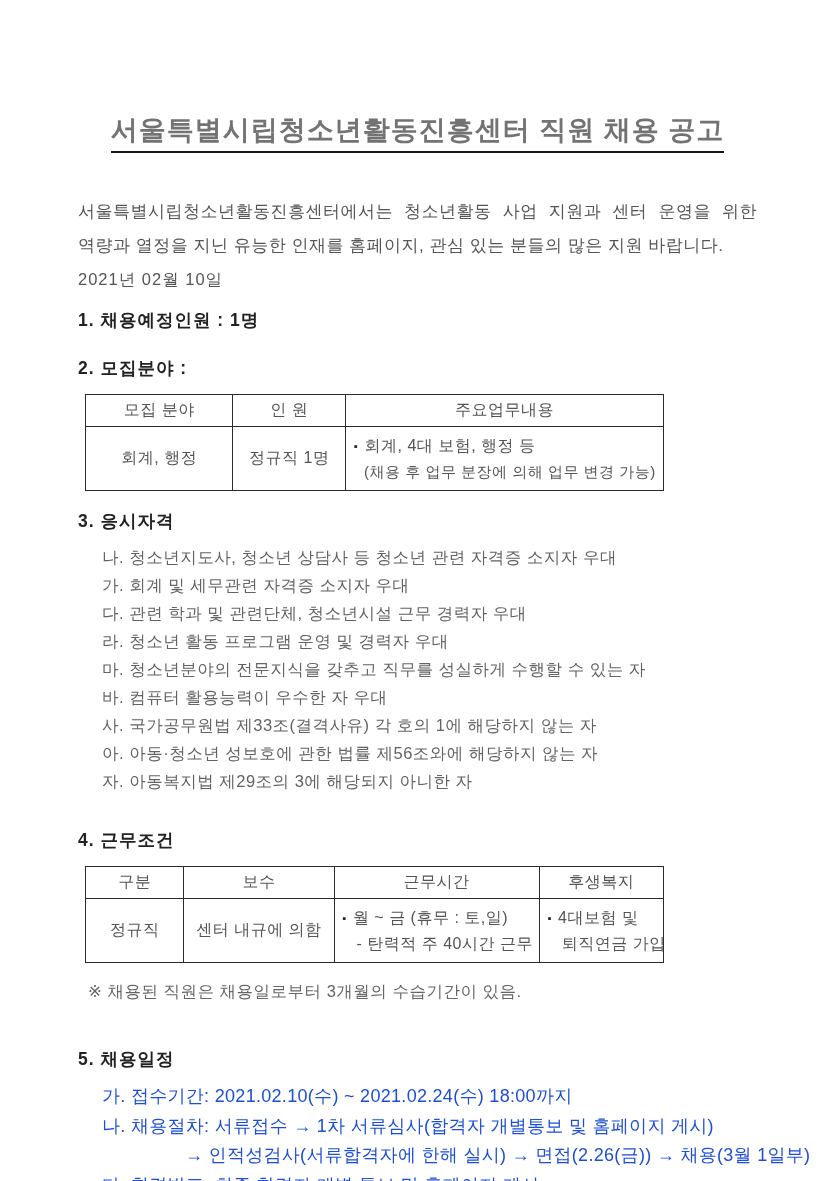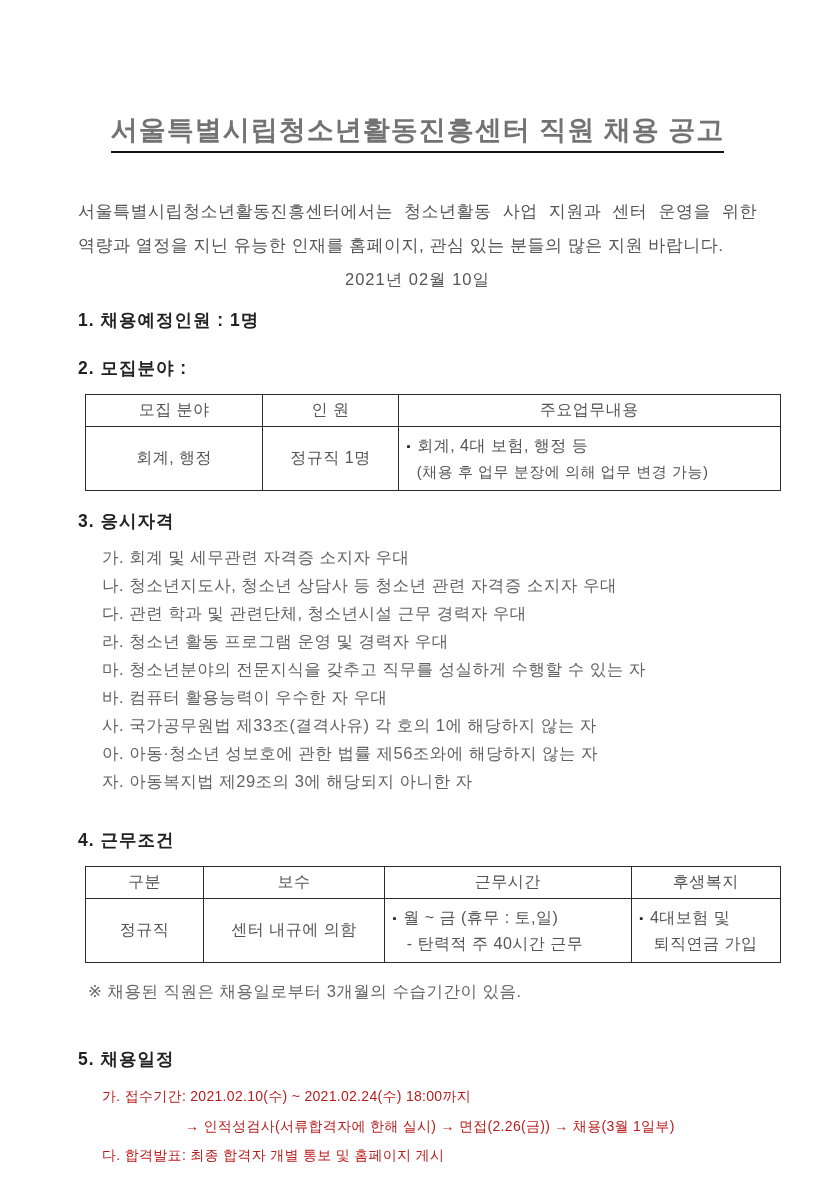--- a/index.html
+++ b/index.html
@@ -29,39 +29,38 @@
     margin-top: 42px;
     font-size: 17px;
     color: #555;
     line-height: 34px;
     text-align: justify;
     letter-spacing: 0.5px;
     word-break: keep-all;
   }
   .date-line {
     margin-top: 6px;
-    text-align: center;
     font-size: 16.5px;
     color: #555;
     letter-spacing: 1px;
   }
   .sec-heading {
     font-size: 17.5px;
     font-weight: bold;
     color: #222;
     letter-spacing: 1px;
   }
   .h1 { margin-top: 17px; }
   .h2 { margin-top: 24px; }
   .h3 { margin-top: 18px; }
   .h4 { margin-top: 33px; }
   .h5 { margin-top: 44px; }
   table {
     border-collapse: collapse;
-    width: 696px;
+    width: 579px;
     margin: 14px 0 0 7px;
     table-layout: fixed;
   }
   th, td {
     border: 1.5px solid #2b2b2b;
     font-weight: normal;
     font-size: 16px;
     color: #555;
     letter-spacing: 0.5px;
   }
@@ -84,22 +83,22 @@
   .note {
     margin-top: 18px;
     padding-left: 10px;
     font-size: 16.5px;
     color: #666;
     letter-spacing: 0.5px;
   }
   .s-list { margin-top: 11px; }
   .s-item {
     padding-left: 24px;
-    font-size: 14px;
-    color: #b91c1c;
+    font-size: 18px;
+    color: #1d4ed8;
     line-height: 29.5px;
     letter-spacing: 0.3px;
     white-space: nowrap;
   }
   .s-item.cont { padding-left: 107px; }
   .w1-c1 { width: 25.5%; } .w1-c2 { width: 19.5%; } .w1-c3 { width: 55%; }
   .w2-c1 { width: 17%; } .w2-c2 { width: 26%; } .w2-c3 { width: 35.5%; } .w2-c4 { width: 21.5%; }
 </style>
 </head>
 <body>
@@ -137,22 +136,22 @@
         <div class="cell-line"><span class="bullet">▪</span><span>회계, 4대 보험, 행정 등</span></div>
         <div class="cell-line cell-sub">(채용 후 업무 분장에 의해 업무 변경 가능)</div>
       </td>
     </tr>
   </tbody>
     </table>
 
   <div class="sec-heading h3">3. 응시자격</div>
 
   <div class="q-list">
+    <div class="q-item">나. 청소년지도사, 청소년 상담사 등 청소년 관련 자격증 소지자 우대</div>
     <div class="q-item">가. 회계 및 세무관련 자격증 소지자 우대</div>
-    <div class="q-item">나. 청소년지도사, 청소년 상담사 등 청소년 관련 자격증 소지자 우대</div>
     <div class="q-item">다. 관련 학과 및 관련단체, 청소년시설 근무 경력자 우대</div>
     <div class="q-item">라. 청소년 활동 프로그램 운영 및 경력자 우대</div>
     <div class="q-item">마. 청소년분야의 전문지식을 갖추고 직무를 성실하게 수행할 수 있는 자</div>
     <div class="q-item">바. 컴퓨터 활용능력이 우수한 자 우대</div>
     <div class="q-item">사. 국가공무원법 제33조(결격사유) 각 호의 1에 해당하지 않는 자</div>
     <div class="q-item">아. 아동·청소년 성보호에 관한 법률 제56조와에 해당하지 않는 자</div>
     <div class="q-item">자. 아동복지법 제29조의 3에 해당되지 아니한 자</div>
   </div>
 
   <div class="sec-heading h4">4. 근무조건</div>
@@ -185,17 +184,18 @@
     </tr>
   </tbody>
     </table>
 
   <div class="note">※ 채용된 직원은 채용일로부터 3개월의 수습기간이 있음.</div>
 
   <div class="sec-heading h5">5. 채용일정</div>
 
   <div class="s-list">
     <div class="s-item">가. 접수기간: 2021.02.10(수) ~ 2021.02.24(수) 18:00까지</div>
+    <div class="s-item">나. 채용절차: 서류접수 → 1차 서류심사(합격자 개별통보 및 홈페이지 게시)</div>
     <div class="s-item cont">→ 인적성검사(서류합격자에 한해 실시) → 면접(2.26(금)) → 채용(3월 1일부)</div>
     <div class="s-item">다. 합격발표: 최종 합격자 개별 통보 및 홈페이지 게시</div>
   </div>
 
 </div>
 
 </body></html>

